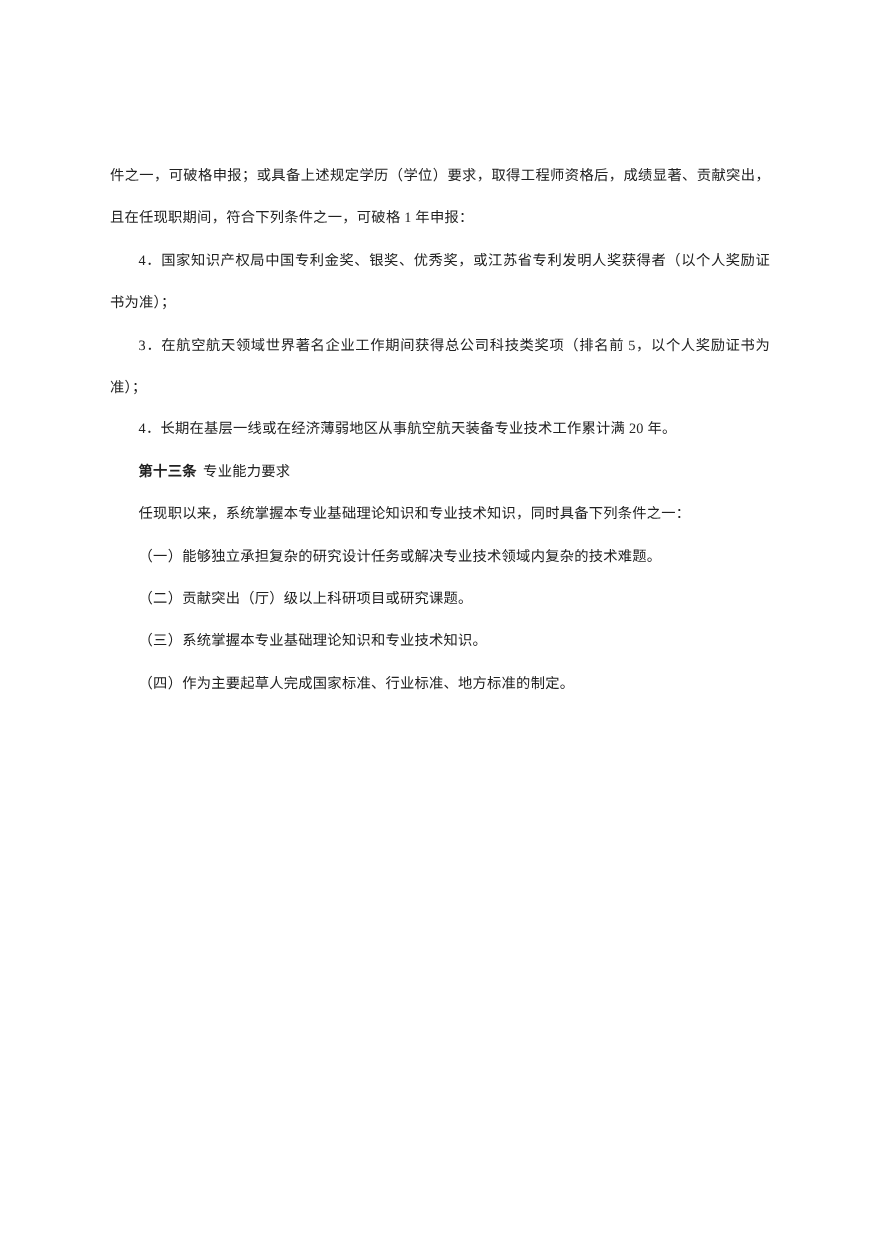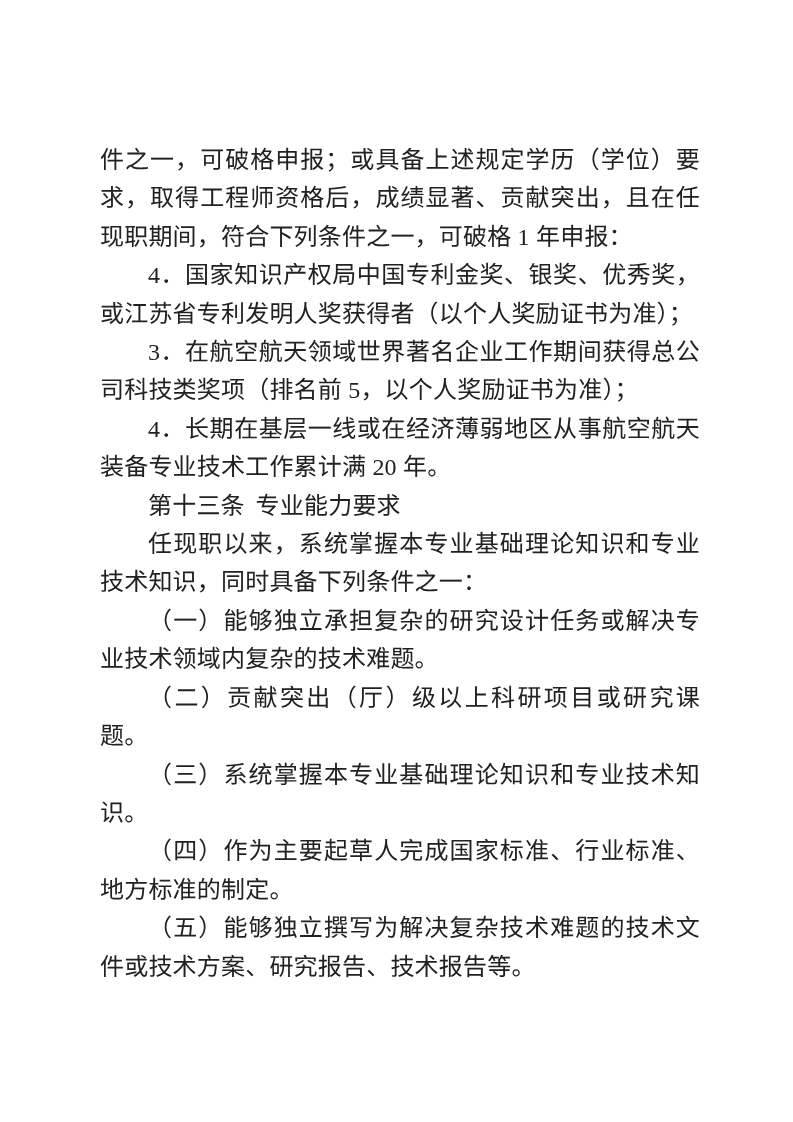--- a/index.html
+++ b/index.html
@@ -14,35 +14,35 @@
     margin: 0 auto;
     background: #ffffff;
     overflow: hidden;
     font-family: "Liberation Serif", "DejaVu Serif", serif;
   }
   .doc-body {
     position: absolute;
     left: 100px;
     top: 141px;
     width: 600px;
-    font-size: 24px;
+    font-size: 13px;
     line-height: 38.4px;
     color: #212121;
     text-align: justify;
     letter-spacing: 0.2px;
   }
   .para {
     margin: 0;
     text-indent: 2em;
   }
   .para.continuation {
     text-indent: 0;
   }
   .article-num {
-    font-weight: normal;
+    font-weight: bold;
     margin-right: 0.45em;
   }
 </style>
 </head>
 <body>
 
 <div class="page">
   <div class="doc-body">
 
     <p class="para continuation">件之一，可破格申报；或具备上述规定学历（学位）要求，取得工程师资格后，成绩显著、贡献突出，且在任现职期间，符合下列条件之一，可破格 1 年申报：</p>
@@ -59,16 +59,15 @@
     <p class="para">任现职以来，系统掌握本专业基础理论知识和专业技术知识，同时具备下列条件之一：</p>
 
     <p class="para">（一）能够独立承担复杂的研究设计任务或解决专业技术领域内复杂的技术难题。</p>
 
     <p class="para">（二）贡献突出（厅）级以上科研项目或研究课题。</p>
 
     <p class="para">（三）系统掌握本专业基础理论知识和专业技术知识。</p>
 
     <p class="para">（四）作为主要起草人完成国家标准、行业标准、地方标准的制定。</p>
 
-    <p class="para">（五）能够独立撰写为解决复杂技术难题的技术文件或技术方案、研究报告、技术报告等。</p>
 
   </div>
 </div>
 
 </body></html>

